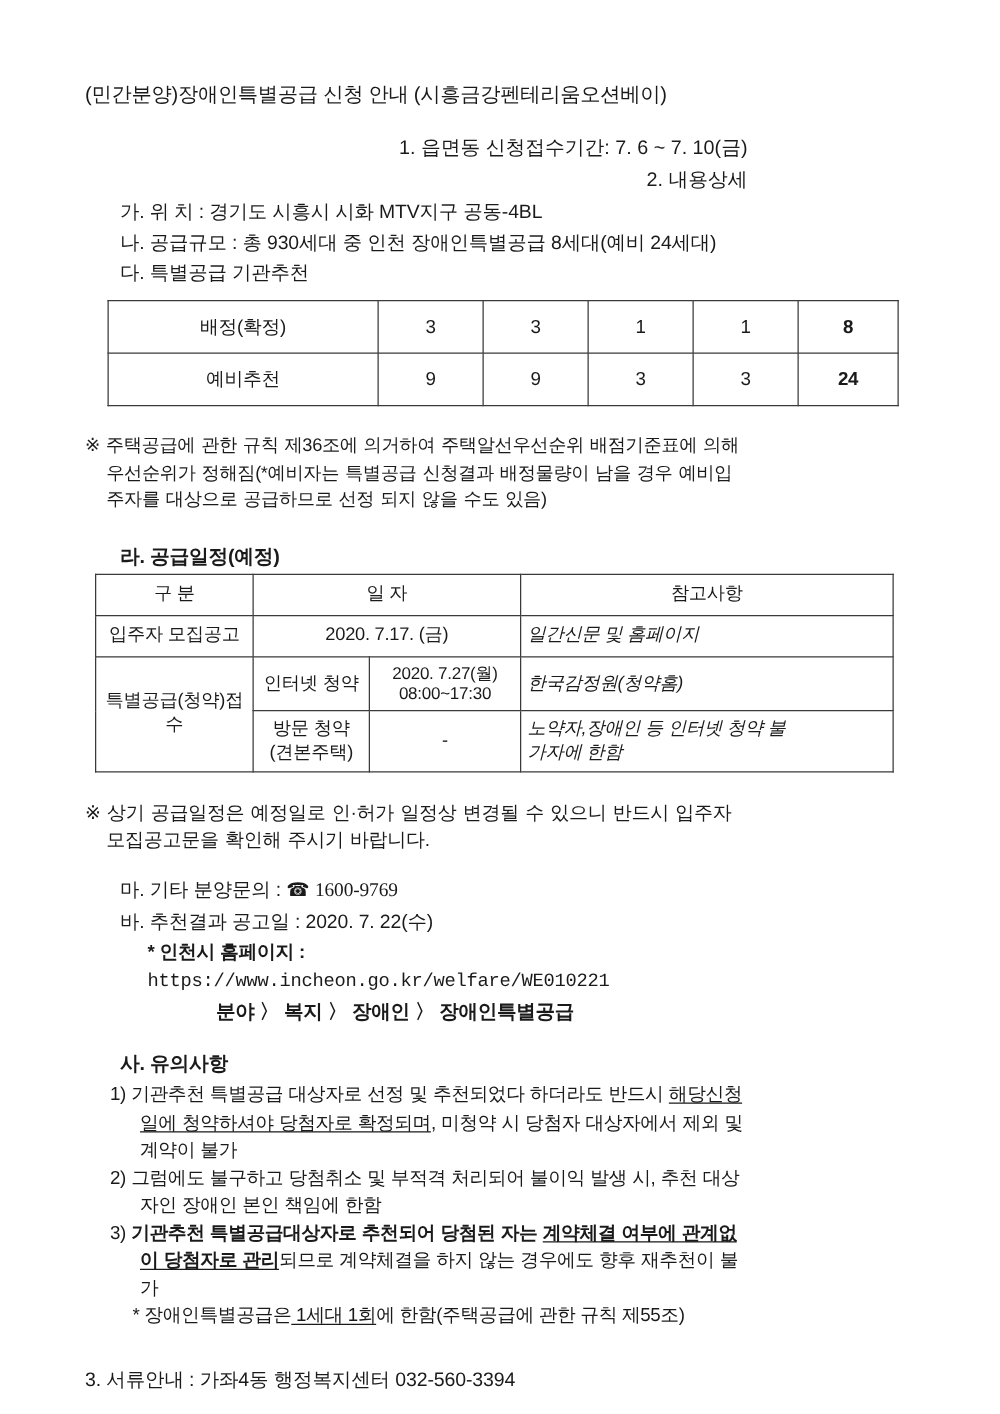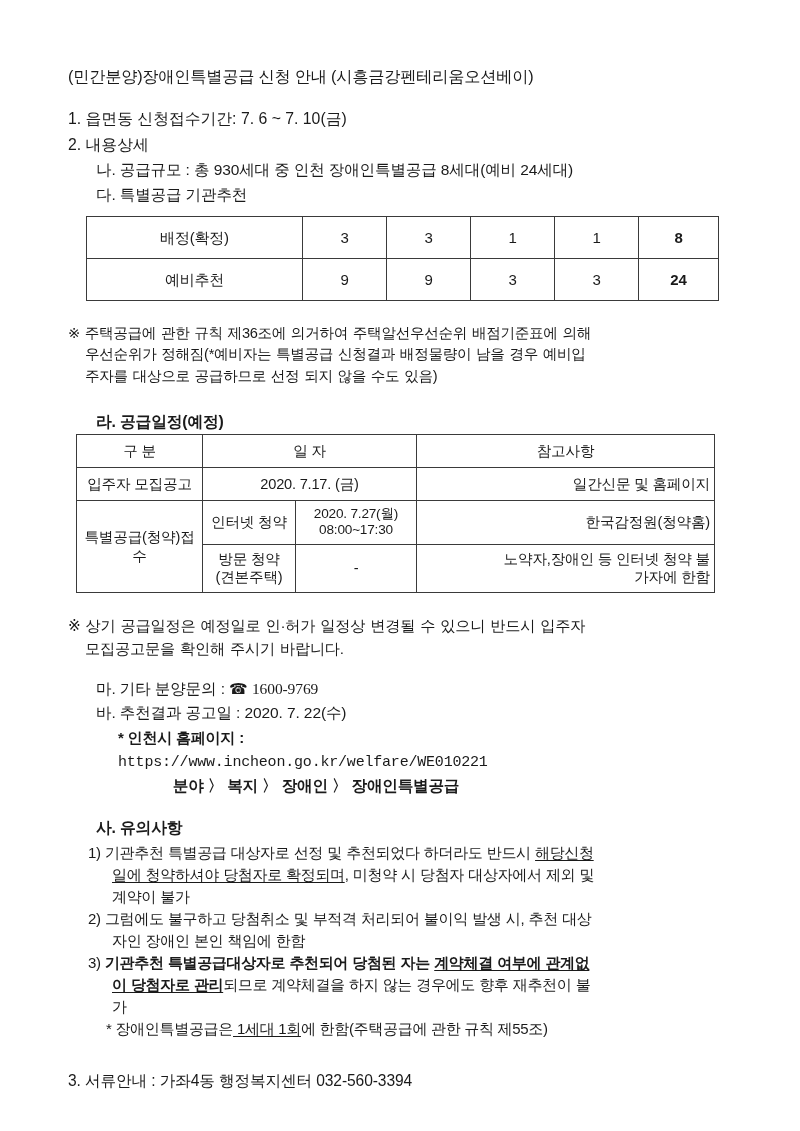--- a/index.html
+++ b/index.html
@@ -25,20 +25,21 @@
   .title {
     font-size: 16.2px;
     line-height: 1.3;
     margin-bottom: 20px;
     letter-spacing: -0.2px;
   }
   .num-item {
     font-size: 15.8px;
     line-height: 1.55;
     margin-bottom: 1px;
+    text-align: right;
   }
   .sub-item {
     font-size: 15.5px;
     line-height: 1.58;
     padding-left: 28px;
     letter-spacing: -0.1px;
   }
   .sub-item-hdr {
     font-size: 15.8px;
     line-height: 1.6;
@@ -75,22 +76,23 @@
   }
   table.doc td {
     border: 1px solid #3a3a3a;
     text-align: center;
     vertical-align: middle;
     padding: 5px 4px;
     line-height: 1.28;
     letter-spacing: -0.2px;
   }
   table.doc td.left {
-    text-align: right;
+    text-align: left;
     padding-left: 5px;
+    font-style: italic;
   }
   table.doc td.b { font-weight: 700; }
 
   #table-alloc { width: 632px; margin-left: 18px; }
   #table-alloc td { height: 31px; }
 
   #table-sched { width: 638px; margin-left: 8px; }
   #table-sched td { height: 22px; font-size: 14.6px; }
   .small2 { font-size: 13.6px; line-height: 1.2; }
 
@@ -158,20 +160,21 @@
 <body>
 
 <div class="page">
 
   <div class="title">(민간분양)장애인특별공급 신청 안내 (시흥금강펜테리움오션베이)</div>
 
   <div class="num-item">1. 읍면동 신청접수기간: 7. 6  ~ 7. 10(금)</div>
 
   <div class="num-item">2. 내용상세</div>
 
+  <div class="sub-item">가. 위    치 : 경기도 시흥시 시화 MTV지구 공동-4BL</div>
   <div class="sub-item">나. 공급규모 : 총 930세대 중 인천 장애인특별공급 8세대(예비 24세대)</div>
   <div class="sub-item">다. 특별공급 기관추천</div>
 
   <div class="spacer-s"></div>
 
   <table class="doc" id="table-alloc">
     <colgroup>
       <col style="width:216px">
         <col style="width:84px">
         <col style="width:84px">

